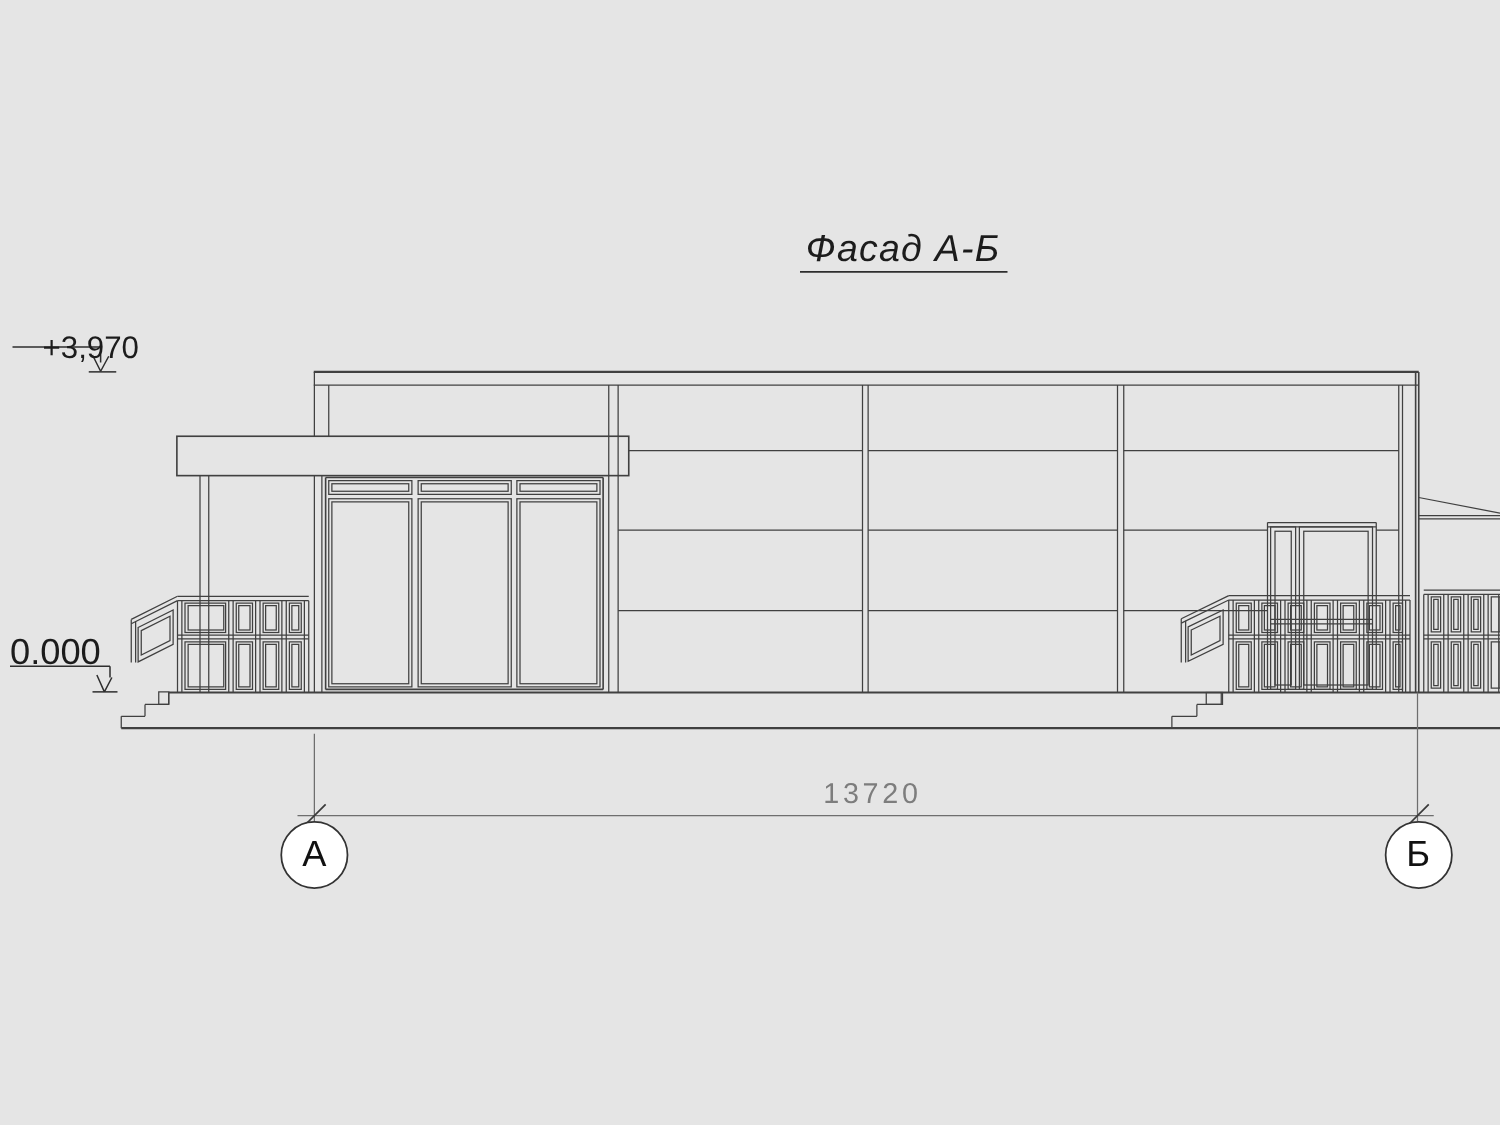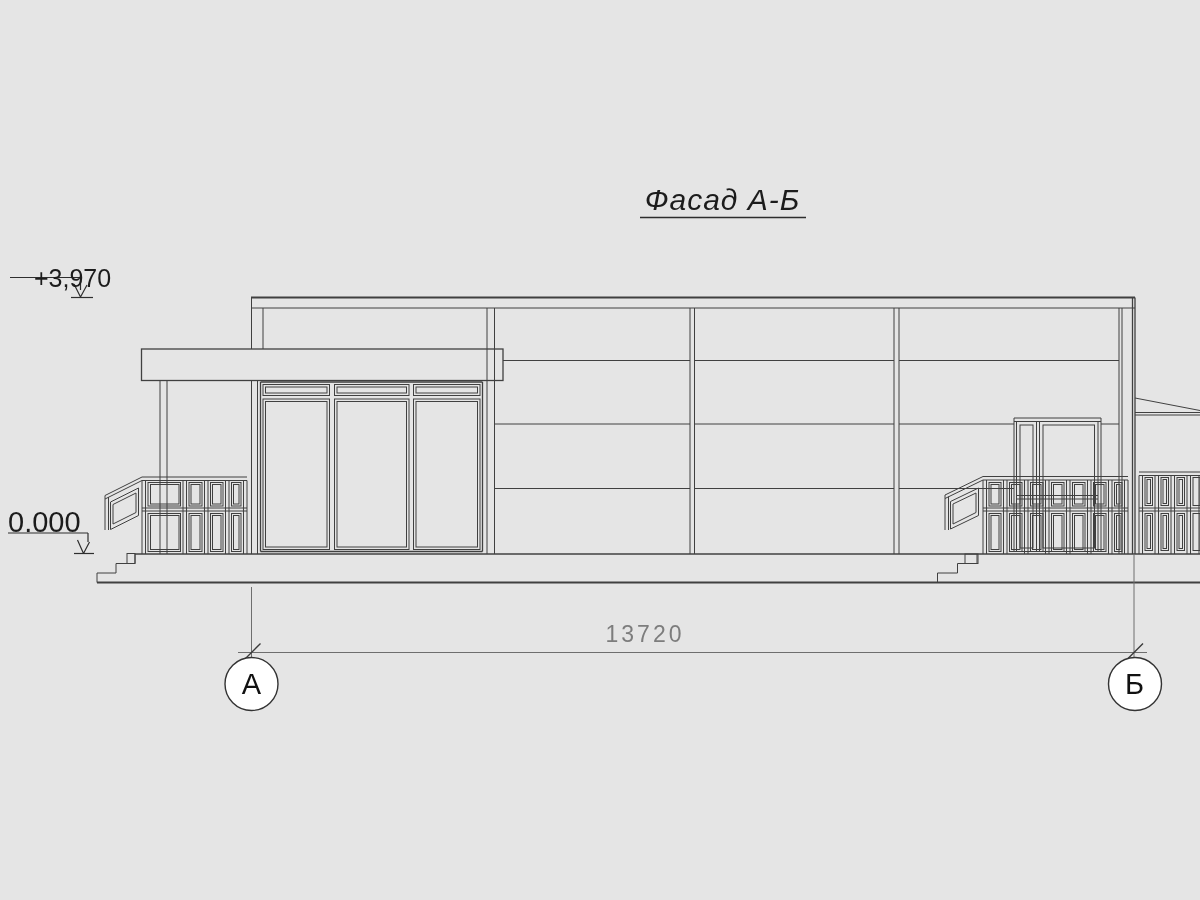--- a/index.html
+++ b/index.html
@@ -9,21 +9,21 @@
   }
   .sheet svg{position:absolute;left:0;top:0;}
   .label{position:absolute;color:#1c1c1c;white-space:nowrap;}
   .title{
     left:600px;top:183px;width:245px;text-align:center;
     font-size:30px;font-style:italic;letter-spacing:1px;
   }
   .elev-top{left:10px;top:264px;font-size:25px;margin-left:24px;}
   .elev-zero{left:8px;top:506px;font-size:29px;}
   .dim-text{
-    left:569px;top:621px;width:152px;text-align:center;
+    left:622px;top:621px;width:152px;text-align:center;
     font-size:23px;color:#7d7d7d;letter-spacing:3px;font-weight:400;
   }
   .axis-letter{
     width:53px;height:53px;line-height:55px;text-align:center;
     font-size:29px;color:#111;
   }
   .axis-a{left:225px;top:657px;}
   .axis-b{left:1108px;top:657px;}
 </style>
 </head>

